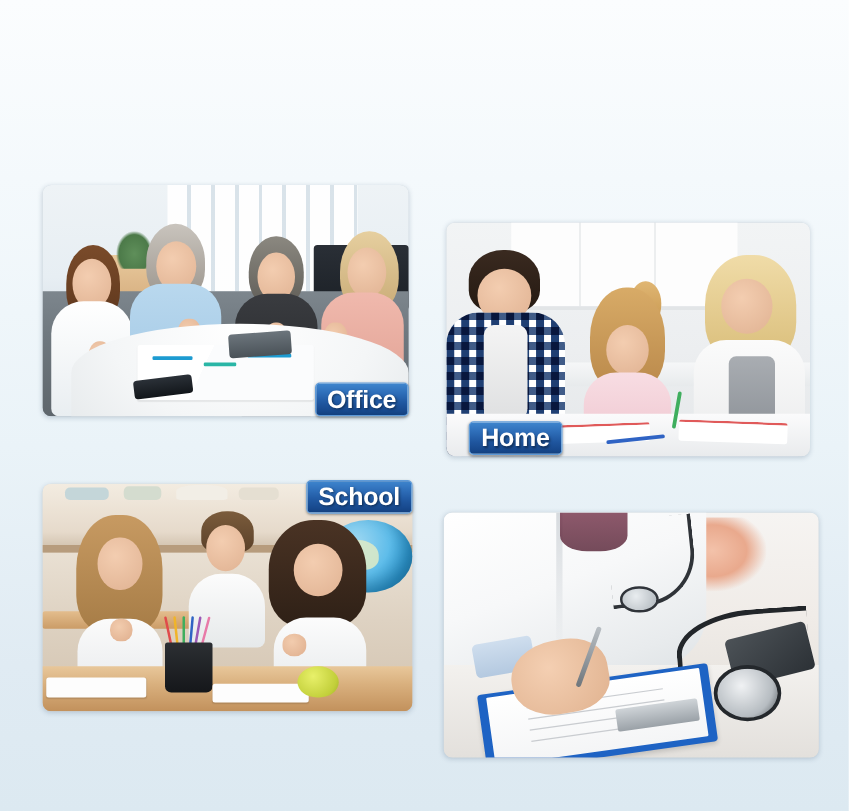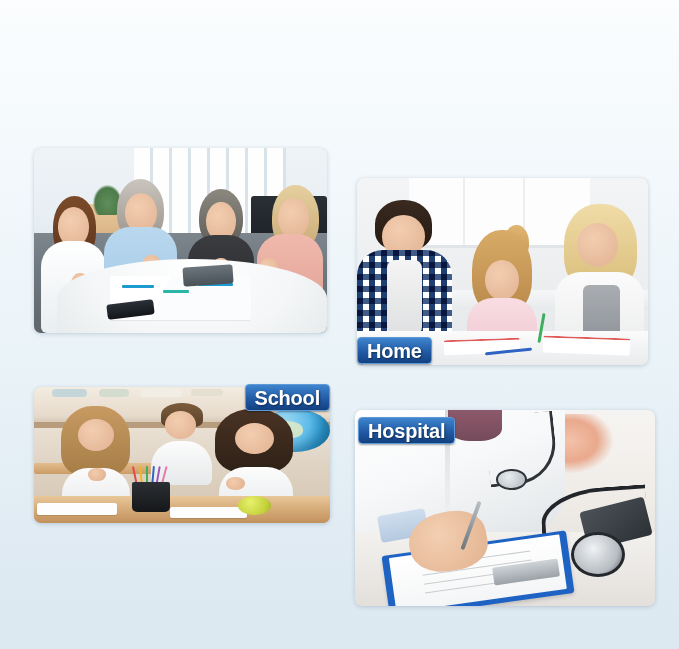--- a/index.html
+++ b/index.html
@@ -91,25 +91,25 @@
     letter-spacing: -0.2px;
     line-height: 1;
     text-shadow: 1px 1px 2px rgba(0,0,0,0.45);
     white-space: nowrap;
     box-sizing: border-box;
   }
 
   
   #card-office   { left: 34px;  top: 148px; width: 293px; height: 185px; }
   #card-home     { left: 357px; top: 178px; width: 291px; height: 187px; }
-  #card-school   { left: 34px;  top: 387px; width: 296px; height: 136px; }
+  #card-school   { left: 34px;  top: 387px; width: 296px; height: 182px; }
   #card-hospital { left: 355px; top: 410px; width: 300px; height: 196px; }
 
   #tag-office   { right: 0px;  bottom: 0px; }
-  #tag-home     { left: 0;   bottom: 1px; }
+  #tag-home     { left: 18px;   bottom: 1px; }
   #tag-school   { right: 0px;  top: -3px; }
   #tag-hospital { left: 3px;   top: 7px; }
 
   
 
   
   .office-bg {
     background:
       linear-gradient(to bottom, #eef3f6 0%, #e7eef3 40%, #dfe7ed 52%, #c9d2d8 58%, #b9c3ca 100%);
   }
@@ -500,20 +500,21 @@
 
         <div class="office-table"></div>
         <div class="office-papers"></div>
         <div class="office-chart-a"></div>
         <div class="office-chart-b"></div>
         <div class="office-chart-c"></div>
         <div class="office-tablet"></div>
         <div class="office-phone"></div>
       </div>
     </div>
+    <div class="tag" id="tag-office">Office</div>
   </div>
 
   <div class="card" id="card-home">
     <div class="card-photo">
       <div class="scene home-bg">
         <div class="home-cabinets"></div>
         <div class="home-counter"></div>
 
         <div class="person" id="hm-dad">
           <div class="hair"></div>
@@ -615,16 +616,15 @@
             <i></i>
             <i></i>
           </div>
         </div>
         <div class="hosp-clip"></div>
         <div class="hosp-cuff"></div>
         <div class="hosp-hand"></div>
         <div class="hosp-pen"></div>
       </div>
     </div>
-    <div class="tag" id="tag-hospital">Hospital</div>
   </div>
 
 </div>
 
 </body></html>

